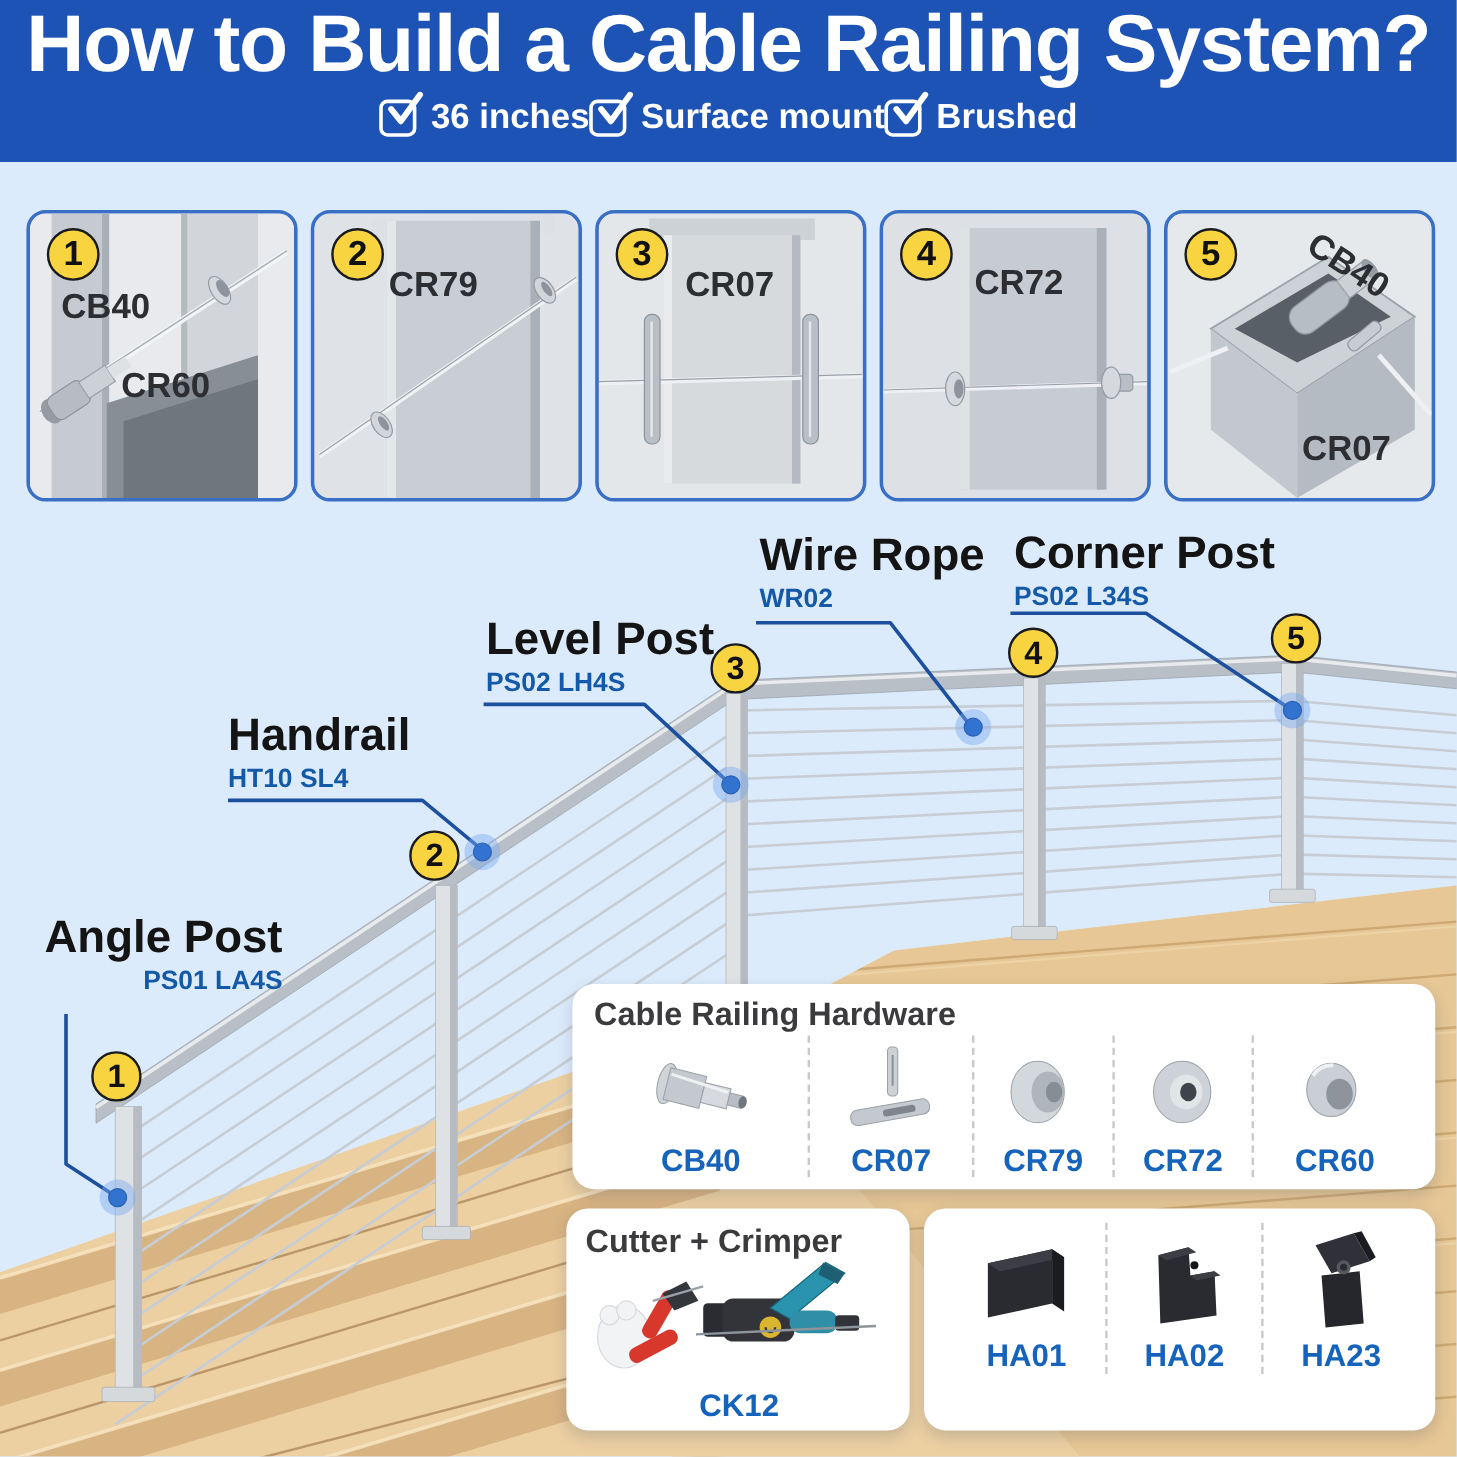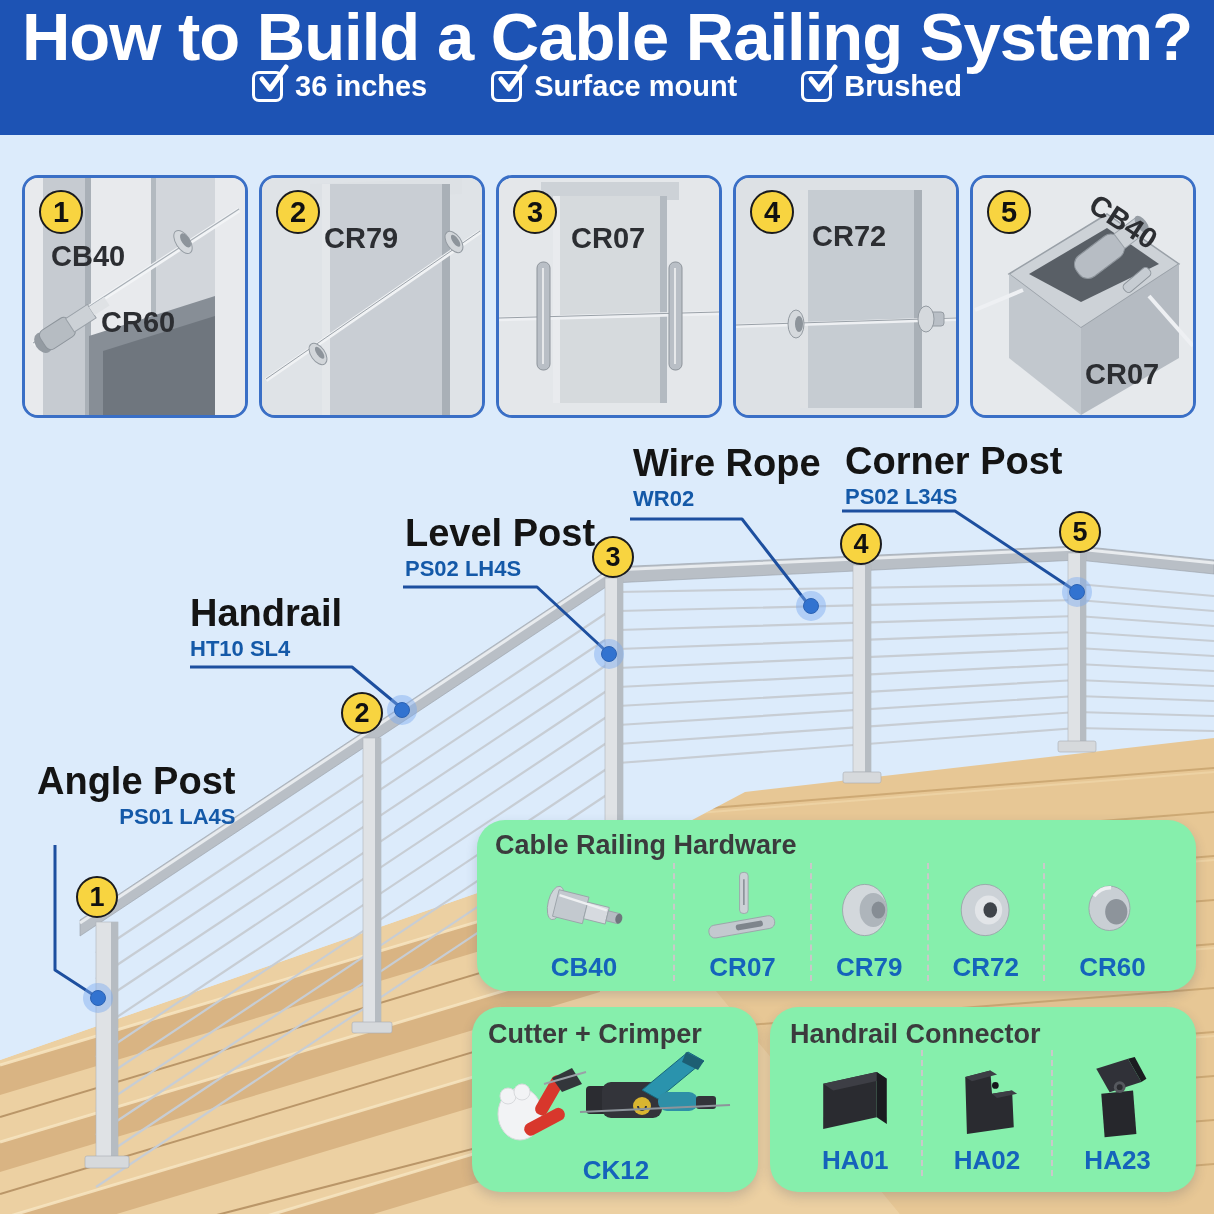--- a/index.html
+++ b/index.html
@@ -4,21 +4,21 @@
 <style>
   html,body{margin:0;padding:0;}
   body{
     width:1214px;height:1214px;position:relative;overflow:hidden;
     background:#dcebfb;
     font-family:"Liberation Sans","DejaVu Sans",sans-serif;
   }
   
   .header{position:absolute;left:0;top:0;width:1214px;height:135px;background:#1d53b4;color:#fff;text-align:center;}
   .header h1{margin:0;padding-top:8px;font-size:67px;line-height:58px;font-weight:bold;letter-spacing:-1px;}
-  .features{display:flex;justify-content:center;gap:64px;margin-top:4px;}
+  .features{display:flex;justify-content:center;margin-top:16px;}
   .feature{display:flex;align-items:center;gap:12px;font-size:29px;font-weight:bold;}
   .cb{width:25px;height:25px;border:3.5px solid #fff;border-radius:7px;position:relative;flex:0 0 auto;}
   .cb svg{position:absolute;left:1px;top:-11px;}
   
   .panels{position:absolute;left:22px;top:175px;width:1174px;height:243px;display:flex;gap:11px;}
   .panel{position:relative;width:226px;height:243px;border:3px solid #3a6fc6;border-radius:16px;overflow:hidden;background:linear-gradient(145deg,#f0f2f4,#c9ced4);box-sizing:border-box;}
   .panel svg{position:absolute;left:0;top:0;}
   .pbadge{position:absolute;left:14px;top:12px;width:44px;height:44px;border-radius:50%;background:#f8d440;border:2px solid #1a1b1e;color:#111;font-size:29px;font-weight:bold;display:flex;align-items:center;justify-content:center;box-sizing:border-box;}
   .plabel{position:absolute;font-size:29px;font-weight:bold;color:#2c2e32;white-space:nowrap;}
   .p1a{left:26px;top:62px;} .p1b{left:76px;top:128px;}
@@ -30,21 +30,21 @@
   .scene > svg.art{position:absolute;left:0;top:0;}
   .callout{position:absolute;white-space:nowrap;}
   .callout .nm{font-size:38px;font-weight:bold;color:#141414;line-height:34px;}
   .callout .cd{font-size:22px;font-weight:bold;color:#1459a8;line-height:26px;margin-top:6px;}
   .c1{left:37px;top:344px;text-align:right;} .c2{left:190px;top:176px;} .c3{left:405px;top:96px;}
   .c4{left:633px;top:26px;} .c5{left:845px;top:24px;}
   .sbadge{position:absolute;width:42px;height:42px;border-radius:50%;background:#f8d440;border:2px solid #1a1b1e;color:#111;font-size:27px;font-weight:bold;display:flex;align-items:center;justify-content:center;box-sizing:border-box;}
   .b1{left:76px;top:456px;} .b2{left:341px;top:272px;} .b3{left:592px;top:116px;}
   .b4{left:840px;top:103px;} .b5{left:1059px;top:91px;}
   
-  .card{position:absolute;background:#86efac;border-radius:28px;box-shadow:0 5px 12px rgba(50,60,90,.2);box-sizing:border-box;}
+  .card{position:absolute;background:#ffffff;border-radius:18px;box-shadow:0 5px 12px rgba(50,60,90,.2);box-sizing:border-box;}
   .card .ttl{font-size:27px;font-weight:bold;color:#3b3b3d;}
   .card-hw{left:477px;top:400px;width:719px;height:171px;padding:10px 16px 8px 18px;}
   .hw-items{display:flex;margin-top:2px;height:118px;}
   .hw-item{display:flex;flex-direction:column;align-items:center;justify-content:flex-end;box-sizing:border-box;}
   .hw-item + .hw-item{border-left:2px dashed #c9c9c9;}
   .w1{width:26%;} .w2{width:20%;} .w3{width:17%;} .w4{width:17%;} .w5{width:20%;}
   .code-lbl{font-size:26px;font-weight:bold;color:#1563bb;line-height:28px;margin-top:2px;}
   .card-ct{left:472px;top:587px;width:286px;height:185px;padding:12px 14px 8px 16px;text-align:center;}
   .card-ct .ttl{text-align:left;}
   .card-hc{left:770px;top:587px;width:426px;height:185px;padding:12px 14px 8px 20px;}
@@ -444,21 +444,20 @@
         <rect x="206" y="46" width="20" height="13" rx="3" fill="#33343a"></rect>
         <circle cx="152" cy="56" r="9" fill="#d9b530"></circle>
         <path d="M148,56 a4,4 0 0 0 8,0" fill="none" stroke="#33343a" stroke-width="2"></path>
         <line x1="90" y1="62" x2="240" y2="55" stroke="#8d949b" stroke-width="2"></line>
       </g>
     </svg>
     <div class="code-lbl">CK12</div>
   </div>
 
   <div class="card card-hc">
-    <div class="ttl">Handrail Connector</div>
     <div class="hc-items">
       <div class="hc-item">
         <svg width="120" height="92" viewBox="0 0 120 110">
           <polygon points="22,38 86,24 86,78 22,92" fill="#2a2b30"></polygon>
           <polygon points="22,38 86,24 98,32 34,46" fill="#3d3e45"></polygon>
           <polygon points="86,24 98,32 98,86 86,78" fill="#1b1c20"></polygon>
         </svg>
         <div class="code-lbl">HA01</div>
       </div>
       <div class="hc-item">

